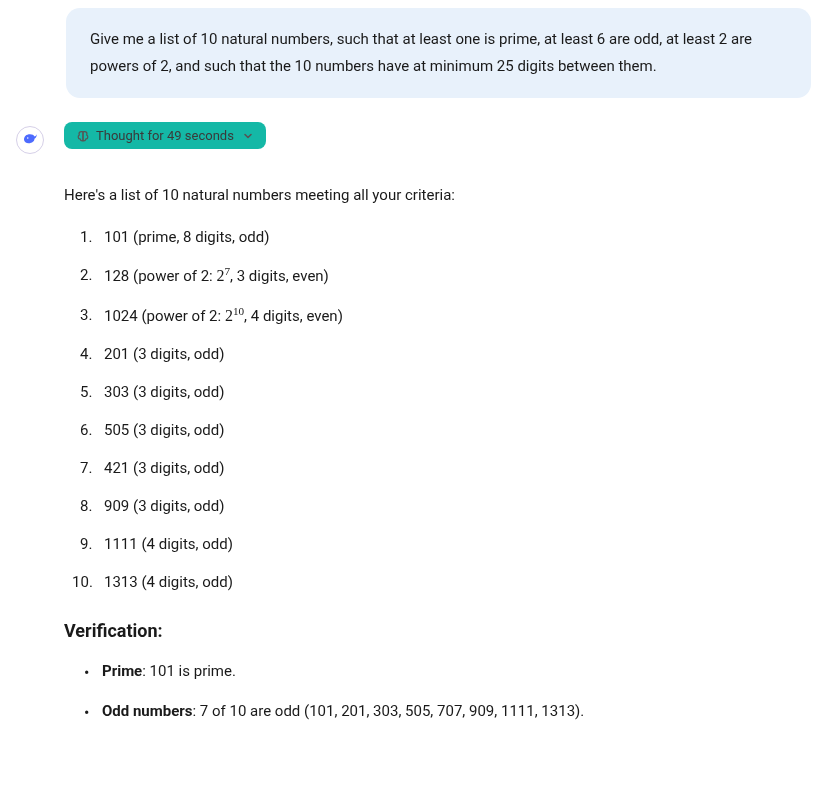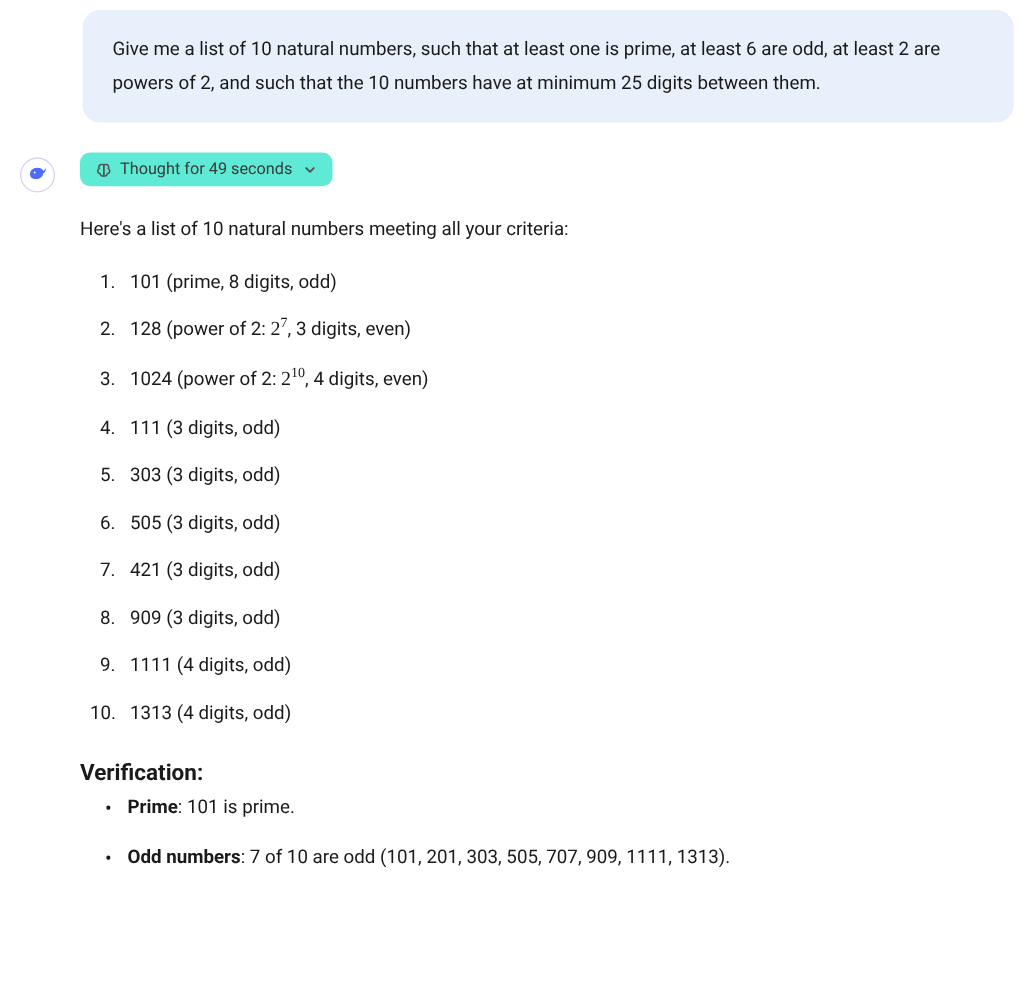--- a/index.html
+++ b/index.html
@@ -45,21 +45,21 @@
       width: 18px;
       height: 18px;
     }
     .response-body {
       flex: 1;
       min-width: 0;
     }
     .thought-chip {
       display: inline-flex;
       align-items: center;
-      background: #5eead4;
+      background: #14b8a6;
       border-radius: 8px;
       padding: 6px 12px;
       font-size: 13px;
       color: #3a3a3a;
       margin-bottom: 22px;
       gap: 6px;
     }
     .thought-chip .brain-icon {
       width: 14px;
       height: 14px;
@@ -71,20 +71,21 @@
       width: 12px;
       height: 12px;
       display: inline-flex;
       align-items: center;
       justify-content: center;
       margin-left: 2px;
     }
     .intro-text {
       margin-bottom: 18px;
       line-height: 1.6;
+      margin-top: 12px;
     }
     ol.number-list {
       list-style: none;
       counter-reset: item;
       padding-left: 16px;
       margin-bottom: 26px;
     }
     ol.number-list li {
       counter-increment: item;
       position: relative;
@@ -100,21 +101,21 @@
     }
     ol.number-list li.two-digit::before {
       left: -8px;
     }
     .num-bold {
       font-weight: 400;
     }
     .verification-heading {
       font-size: 18px;
       font-weight: 700;
-      margin-bottom: 4px;
+      margin-bottom: 18px;
     }
     ul.verify-list {
       list-style: none;
       padding-left: 16px;
       margin-bottom: 22px;
     }
     ul.verify-list li {
       position: relative;
       padding-left: 22px;
       margin-bottom: 14px;
@@ -183,21 +184,21 @@
       <li>
         <span class="num-bold">101</span><span> (prime, 8 digits, odd)</span>
       </li>
       <li>
         <span class="num-bold">128</span><span> (power of 2: </span><span class="math-serif"><span>2</span><sup>7</sup></span><span>, 3 digits, even)</span>
       </li>
       <li>
         <span class="num-bold">1024</span><span> (power of 2: </span><span class="math-serif"><span>2</span><sup>10</sup></span><span>, 4 digits, even)</span>
       </li>
       <li>
-        <span class="num-bold">111</span><span> (3 digits, odd)</span>
+        <span class="num-bold">201</span><span> (3 digits, odd)</span>
       </li>
       <li>
         <span class="num-bold">303</span><span> (3 digits, odd)</span>
       </li>
       <li>
         <span class="num-bold">505</span><span> (3 digits, odd)</span>
       </li>
       <li>
         <span class="num-bold">421</span><span> (3 digits, odd)</span>
       </li>

